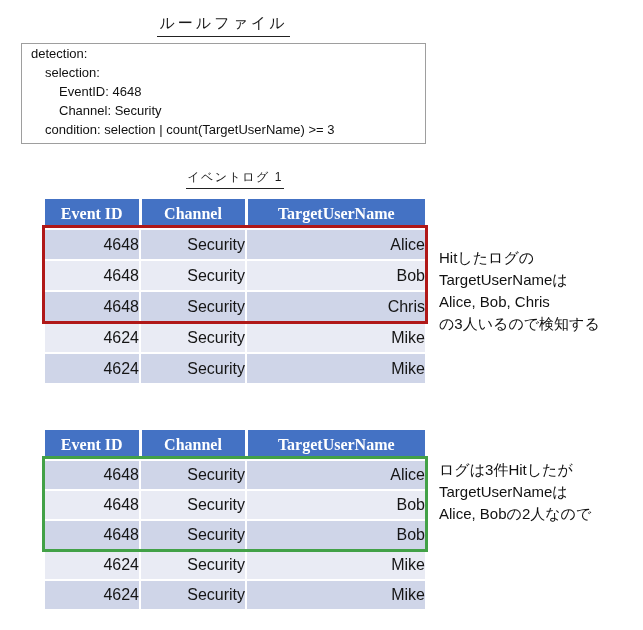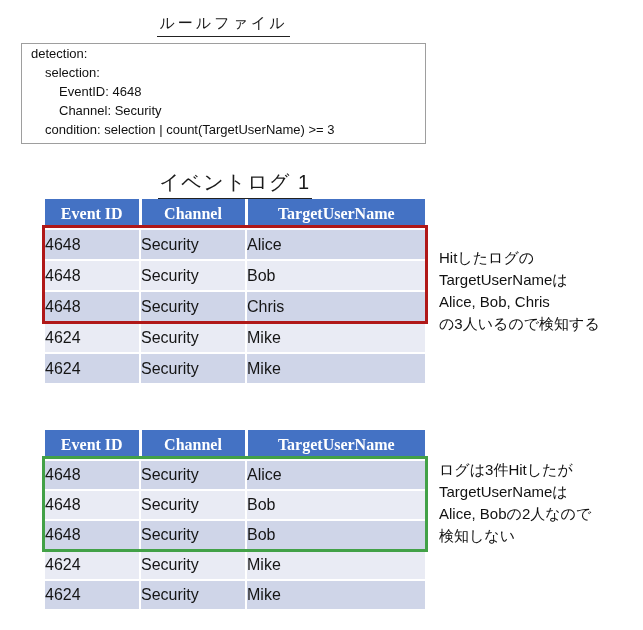--- a/index.html
+++ b/index.html
@@ -29,21 +29,21 @@
     font-size: 13px; line-height: 19px; 
     color: #111;
   }
   .rule-line { padding-left: 9px; white-space: pre; }
   .rule-line.ind1 { padding-left: 23px; }
   .rule-line.ind2 { padding-left: 37px; }
 
   
   .caption {
     position: absolute; left: 45px; width: 380px;
-    text-align: center; font-size: 20px; color: #1a1a1a;
+    text-align: center; font-size: 12px; color: #1a1a1a;
   }
   .caption .underlined { letter-spacing: 1.5px; border-bottom: 1px solid #222; padding: 0 1px 2px 1px; }
   #caption1 { top: 169px; }
   #caption2 { top: 402px; }
 
   
   table.log-table {
     position: absolute; left: 45px; width: 380px;
     border-collapse: collapse; table-layout: fixed;
   }
@@ -52,21 +52,21 @@
   .log-table th {
     background: #4472C4; color: #ffffff;
     font-weight: bold; font-size: 16px;
     height: 29px; text-align: center; vertical-align: middle;
     padding: 0;
     font-family: Liberation Serif, serif;
   }
   .log-table th + th { border-left: 3px solid #ffffff; margin-top: 44px; }
   .log-table td {
     font-size: 16px; color: #151515;
-    text-align: left; vertical-align: middle;
+    text-align: right; vertical-align: middle;
     padding: 0; border-top: 2px solid #ffffff;
   }
   .log-table td + td { border-left: 2px solid #ffffff; }
   #table1 td { height: 29px; }
   #table2 td { height: 28px; }
   .log-table tbody tr:nth-child(odd) td  { background: #CFD5E8; }
   .log-table tbody tr:nth-child(even) td { background: #E9EBF4; }
 
   
   .hl-box {
@@ -198,16 +198,15 @@
       </tr>
     </tbody>
   </table>
 
   <div class="hl-box" id="hl-green"></div>
 
   <div class="annotation" id="annotation2">
     <div>ログは3件Hitしたが</div>
     <div>TargetUserNameは</div>
     <div>Alice, Bobの2人なので</div>
-    <div>検知しない</div>
   </div>
 
 </div>
 
 </body></html>

